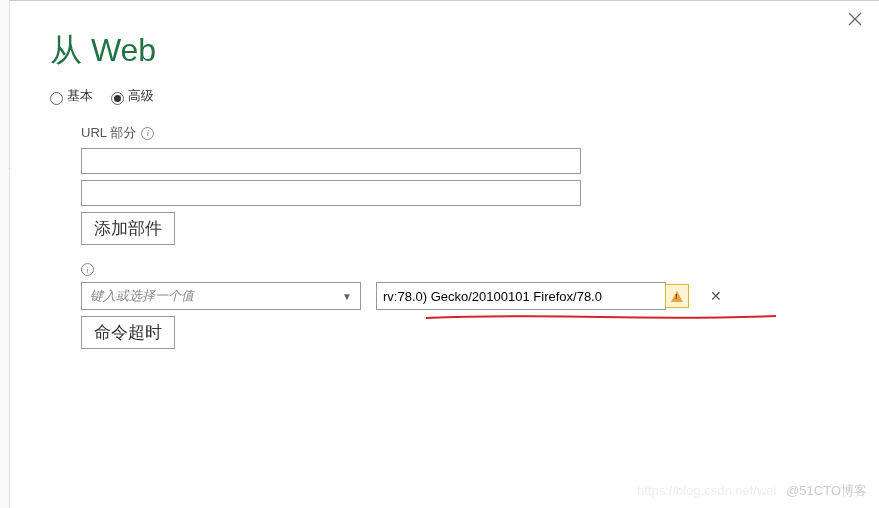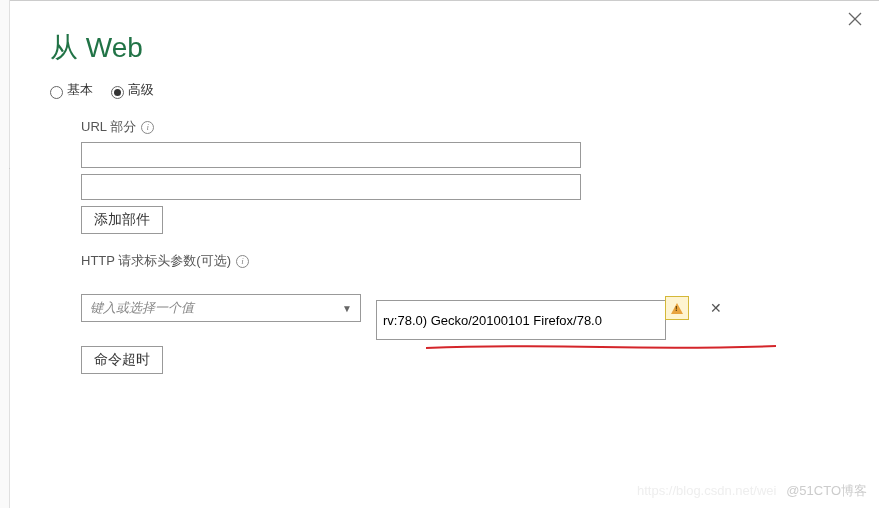--- a/index.html
+++ b/index.html
@@ -50,21 +50,21 @@
       top: 10px;
       width: 20px;
       height: 20px;
       cursor: pointer;
       color: #666;
       font-size: 18px;
       text-align: center;
       line-height: 18px;
     }
     .title {
-      font-size: 28px;
+      font-size: 32px;
       font-weight: 300;
       color: #217346;
       margin-bottom: 14px;
       margin-top: 10px;
     }
     .radio-row {
       margin-bottom: 16px;
     }
     .radio-group {
       display: inline-flex;
@@ -123,21 +123,21 @@
     }
     .text-input.disabled {
       background: #f0f0f0;
       color: #888;
     }
     .btn {
       display: inline-block;
       border: 1px solid #999;
       background: #fff;
       padding: 4px 12px;
-      font-size: 14px;
+      font-size: 17px;
       cursor: pointer;
       font-family: inherit;
       color: #333;
     }
     .section {
       margin-bottom: 18px;
       padding-left: 31px;
     }
     .dropdown {
       width: 280px;
@@ -161,27 +161,26 @@
     }
     .header-row {
       display: flex;
       align-items: center;
       gap: 15px;
       margin-bottom: 6px;
       position: relative;
     }
     .header-value {
       width: 290px;
-      height: 40px;
+      height: 28px;
       border: 1px solid #999;
       padding: 4px 6px;
       font-size: 13px;
       font-family: inherit;
       vertical-align: middle;
-      margin-top: 24px;
     }
     .warn-badge {
       width: 24px;
       height: 24px;
       background: #fef4d1;
       border: 1px solid #d4b838;
       display: inline-flex;
       align-items: center;
       justify-content: center;
       margin-left: -16px;
@@ -261,21 +260,20 @@
     </div>
     <input class="text-input" value="" style="">
     <input class="text-input" value="" style="">
     <button class="btn">添加部件</button>
   </div>
 
 
 
   <div class="section">
     <div class="section-label">
-      <span>HTTP 请求标头参数(可选)</span>
       <span class="info-icon">i</span>
     </div>
     <div class="header-row">
       <div class="dropdown">
         <span class="dropdown-placeholder">键入或选择一个值</span>
         <span class="dropdown-arrow">▼</span>
       </div>
       <input class="header-value" value="rv:78.0) Gecko/20100101 Firefox/78.0" style="">
       <span class="warn-badge">
         <span class="warn-icon"></span>

